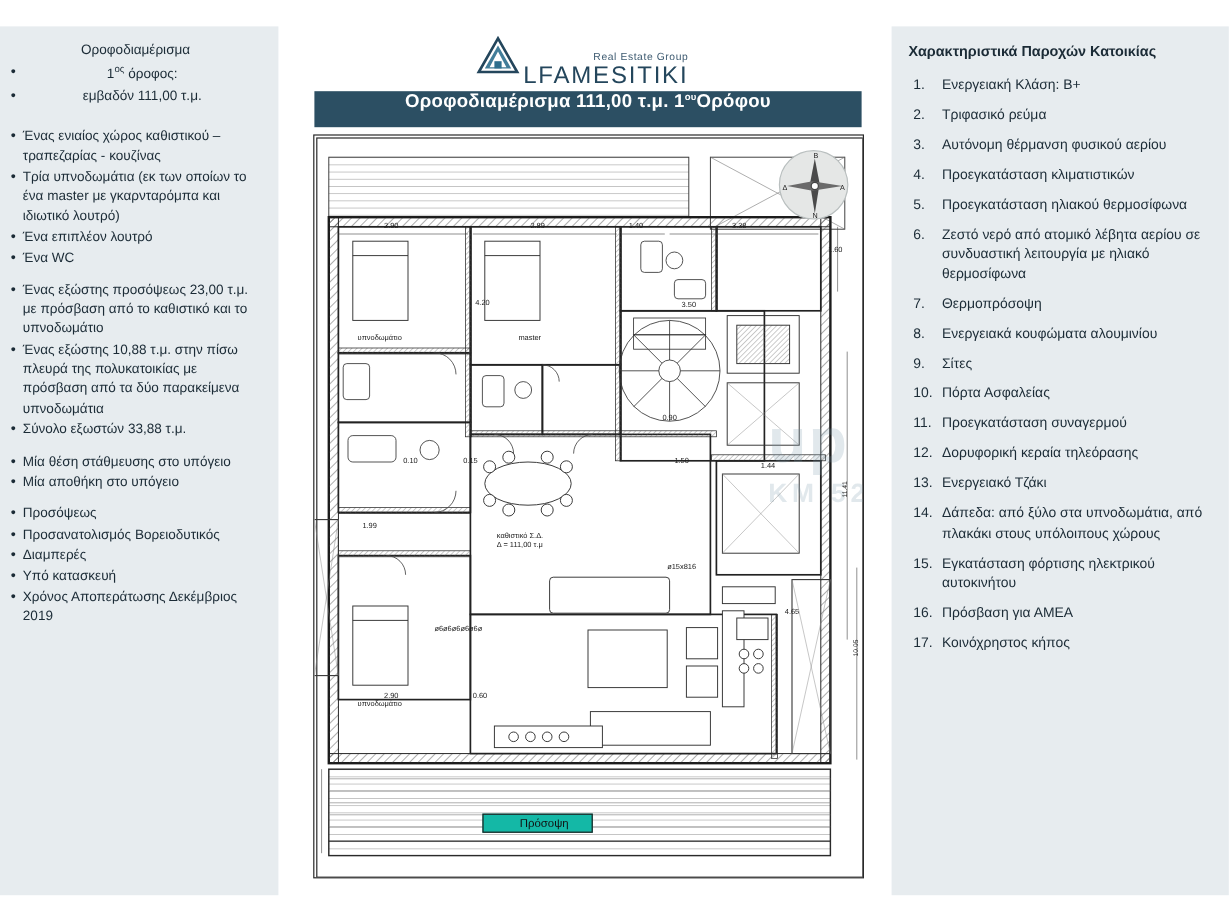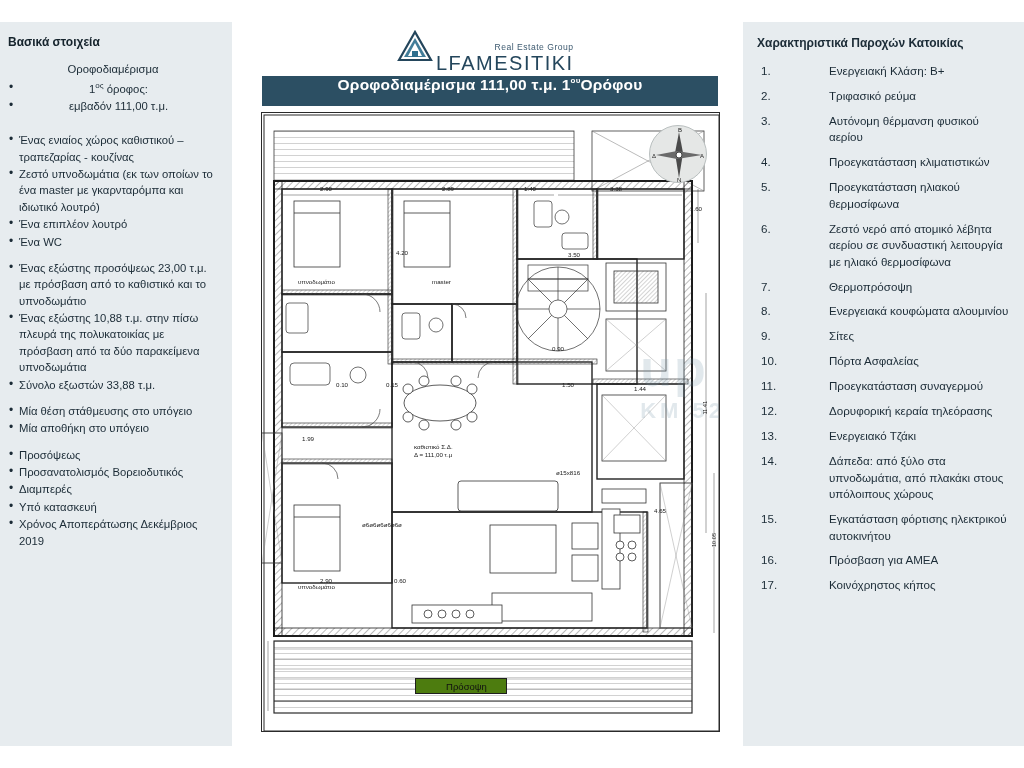--- a/index.html
+++ b/index.html
@@ -64,21 +64,21 @@
     font-size: 12px;
     margin-bottom: 13px;
     padding-left: 2px;
   }
   .feat-row {
     display: flex;
     margin-bottom: 8.5px;
     line-height: 1.42;
   }
   .feat-num { width: 30px; flex: 0 0 30px; padding-left: 6px; }
-  .feat-txt { flex: 1 1 auto; margin-left: 44px; }
+  .feat-txt { flex: 1 1 auto; }
 
   
   .logo-wrap {
     position: absolute;
     left: 396px; top: 22px;
     width: 196px; height: 48px;
     display: flex; align-items: center;
   }
   .logo-mark { width: 38px; height: 34px; position: relative; flex: 0 0 38px; }
   .logo-text { margin-left: 2px; margin-top: 24px; }
@@ -121,24 +121,24 @@
     transform: rotate(0deg);
     pointer-events: none;
   }
   .wm small { display: block; font-size: 22px; letter-spacing: 4px; }
   .plan-label {
     position: absolute;
     font-size: 6.2px; color: #202020;
   }
   .facade-box {
     position: absolute;
-    left: 153px; top: 565px;
+    left: 140px; top: 565px;
     width: 92px; height: 16px;
     border: 1.1px solid #1f1f1f;
-    background: #4d7c0f;
+    background: #14b8a6;
     display: flex; align-items: center; justify-content: center;
     font-size: 9.5px; color: #111; padding-left: 11px;
   }
   .compass {
     position: absolute; right: 12px; top: 12px;
     width: 58px; height: 58px;
     border-radius: 50%;
     background: #e5e7e6;
     border: 1px solid #b9bfbf;
   }
@@ -146,35 +146,34 @@
     position: absolute;
     writing-mode: vertical-rl;
     transform: rotate(180deg);
     font-size: 5.6px; color: #222;
   }
 </style>
 </head>
 <body>
 
 <div class="left-panel">
-  <div class="panel-title">Βασικά στοιχεία</div>
 
   <div class="blk">
     <div class="lbl">Οροφοδιαμέρισμα</div>
     <ul class="bl">
       <li><span>1</span><span class="sup">ος</span><span> όροφος:</span></li>
       <li>εμβαδόν 111,00 τ.μ.</li>
     </ul>
   </div>
 
   <div class="gap"></div>
 
   <ul class="bl">
     <li>Ένας ενιαίος χώρος καθιστικού – τραπεζαρίας - κουζίνας</li>
-    <li>Ζεστό υπνοδωμάτια (εκ των οποίων το ένα master με γκαρνταρόμπα και ιδιωτικό λουτρό)</li>
+    <li>Τρία υπνοδωμάτια (εκ των οποίων το ένα master με γκαρνταρόμπα και ιδιωτικό λουτρό)</li>
     <li>Ένα επιπλέον λουτρό</li>
     <li>Ένα WC</li>
   </ul>
 
   <div class="gap"></div>
 
   <ul class="bl">
     <li>Ένας εξώστης προσόψεως 23,00 τ.μ. με πρόσβαση από το καθιστικό και το υπνοδωμάτιο</li>
     <li>Ένας εξώστης 10,88 τ.μ. στην πίσω πλευρά της πολυκατοικίας με πρόσβαση από τα δύο παρακείμενα υπνοδωμάτια</li>
     <li>Σύνολο εξωστών 33,88  τ.μ.</li>

